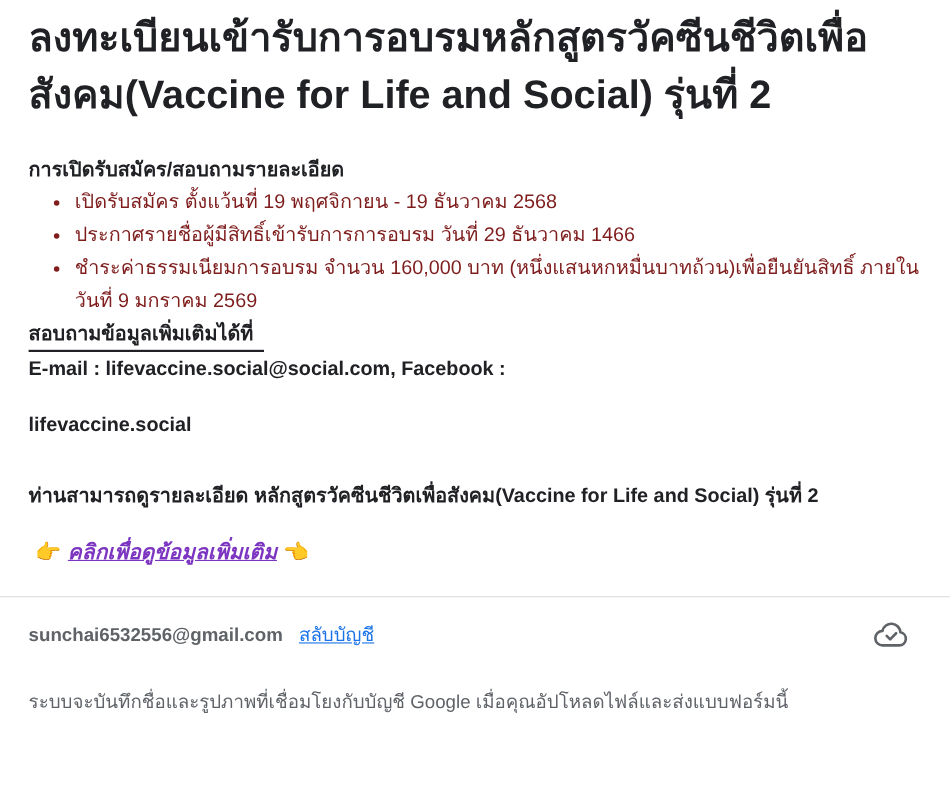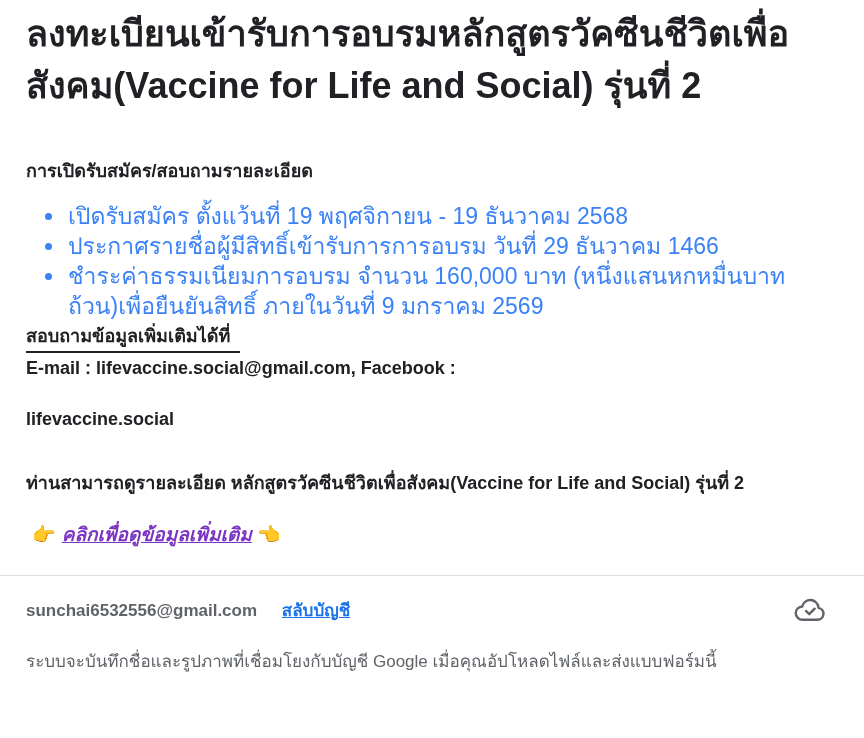--- a/index.html
+++ b/index.html
@@ -15,32 +15,31 @@
   .page-title {
     margin-top: 8px;
     font-size: 36px;
     font-weight: 700;
     line-height: 1.44;
     color: #202124;
     letter-spacing: 0;
   }
 
   .section-heading {
-    margin-top: 44px;
+    margin-top: 27px;
     font-size: 18px;
     font-weight: 700;
     color: #202124;
   }
 
   ul.bullet-list {
-    margin-top: 16px;
     padding-left: 40px;
-    font-size: 23px;
+    font-size: 18px;
     line-height: 30px;
-    color: #3b82f6;
+    color: #7f1d1d;
   }
   ul.bullet-list li { padding-left: 2px; }
 
   .contact-block {
     font-size: 18px;
     font-weight: 700;
     line-height: 30px;
   }
   .contact-heading-text {
     display: inline-block;
@@ -93,32 +92,32 @@
     font-size: 17px;
   }
   .account-email {
     font-weight: 700;
     color: #5f6368;
   }
   .switch-account-link {
     color: #1a73e8;
     text-decoration: underline;
     cursor: pointer;
-    margin-left: 20px;
-    font-weight: 700;
+    margin-left: 10px;
+    font-weight: 400;
   }
   .cloud-icon-wrap {
     margin-right: 10px;
     display: flex;
     align-items: center;
   }
 
   .footer-note {
     padding: 0 26px;
-    margin-top: 22px;
+    margin-top: 32px;
     font-size: 17px;
     color: #5f6368;
     line-height: 24px;
   }
 </style>
 </head>
 <body>
 
 <div class="content">
   <h1 class="page-title">ลงทะเบียนเข้ารับการอบรมหลักสูตรวัคซีนชีวิตเพื่อสังคม(Vaccine for Life and Social) รุ่นที่ 2</h1>
@@ -128,21 +127,21 @@
   <ul class="bullet-list">
     <li>เปิดรับสมัคร ตั้งแว้นที่ 19 พฤศจิกายน - 19 ธันวาคม 2568</li>
     <li>ประกาศรายชื่อผู้มีสิทธิ์เข้ารับการการอบรม วันที่ 29 ธันวาคม 1466</li>
     <li>ชำระค่าธรรมเนียมการอบรม จำนวน 160,000 บาท (หนึ่งแสนหกหมื่นบาทถ้วน)เพื่อยืนยันสิทธิ์ ภายในวันที่ 9 มกราคม 2569</li>
   </ul>
 
   <div class="contact-block">
     <div>
       <span class="contact-heading-text">สอบถามข้อมูลเพิ่มเติมได้ที่</span>
     </div>
-    <div>E-mail : lifevaccine.social@gmail.com, Facebook :</div>
+    <div>E-mail : lifevaccine.social@social.com, Facebook :</div>
   </div>
 
   <div class="facebook-name">lifevaccine.social</div>
 
   <div class="details-line">ท่านสามารถดูรายละเอียด หลักสูตรวัคซีนชีวิตเพื่อสังคม(Vaccine for Life and Social) รุ่นที่ 2</div>
 
   <div class="more-info">
     <span class="emoji">👉</span><a class="more-info-link">คลิกเพื่อดูข้อมูลเพิ่มเติม</a><span class="emoji">👈</span>
   </div>
 </div>

